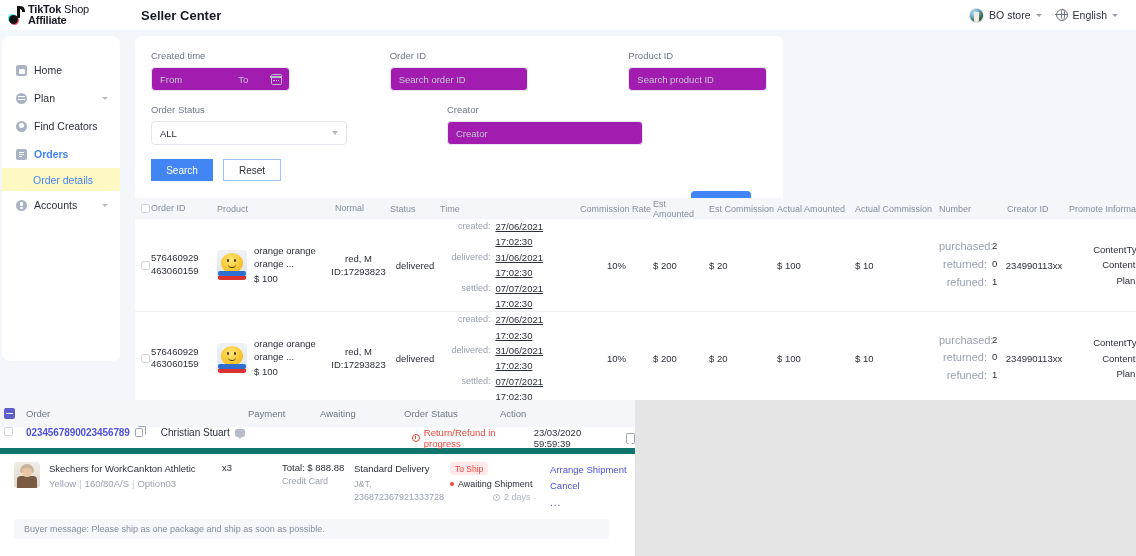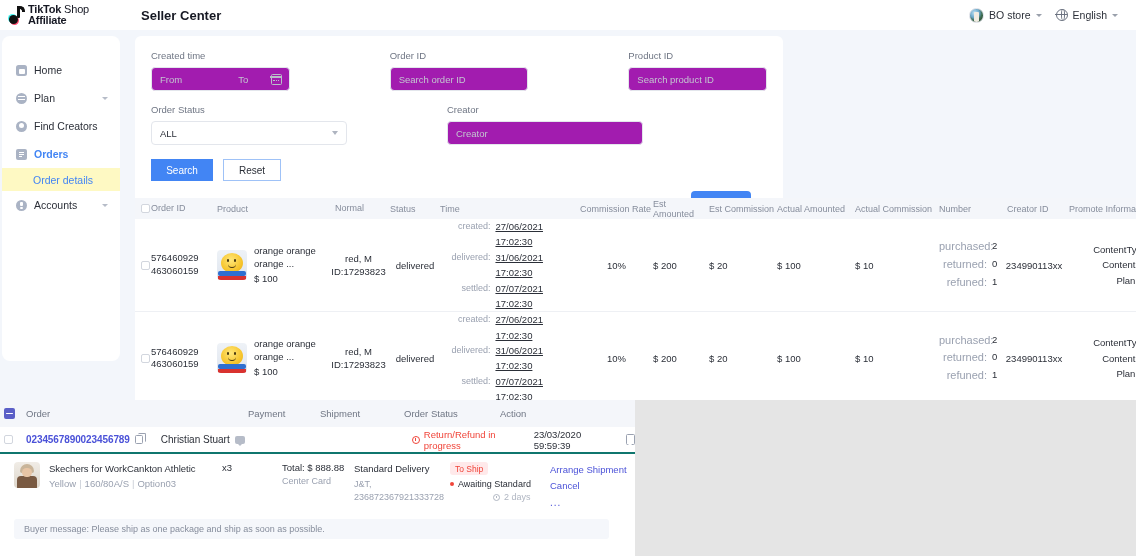--- a/index.html
+++ b/index.html
@@ -271,22 +271,22 @@
     content: ""; position: absolute; left: 2.2px; top: 4.8px; width: 6.6px; height: 1.6px;
     background: #fff; border-radius: 1px;
   }
   .b-c-order { width: 222px; flex: none; }
   .b-c-pay { width: 72px; flex: none; }
   .b-c-del { width: 84px; flex: none; }
   .b-c-stat { width: 96px; flex: none; }
   .b-c-act { width: 120px; flex: none; }
 
   .b-row1 {
-    display: flex; align-items: center; height: 27px; font-size: 10px; color: #2b2f38;
-    border-bottom: 2px solid #0f766e;
+    display: flex; align-items: flex-start; height: 27px; font-size: 10px; color: #2b2f38;
+    border-bottom: 6px solid #0f766e;
   }
   .order-no {
     color: #4b52d8; font-weight: bold; font-size: 10px; letter-spacing: -.1px;
   }
   .copy-ico {
     display: inline-block; width: 8px; height: 9px; border: 1px solid #9aa1b0;
     border-radius: 1.5px; position: relative; margin-left: 5px; vertical-align: -1px;
   }
   .copy-ico::after {
     content: ""; position: absolute; left: 2px; top: -3px; width: 7px; height: 8px;
@@ -731,21 +731,21 @@
 
   <div class="bottom-wrap">
     <div class="bottom-card">
 
       <div class="b-head">
         <div class="b-check">
             <div class="cb-ind"></div>
           </div>
         <div class="b-c-order">Order</div>
         <div class="b-c-pay">Payment</div>
-        <div class="b-c-del">Shipment</div>
+        <div class="b-c-del">Awaiting</div>
         <div class="b-c-stat">Order Status</div>
         <div class="b-c-act">Action</div>
       </div>
 
       <div class="b-row1">
         <div class="b-check">
             <div class="cb"></div>
           </div>
         <div style="display:flex;align-items:center;width:280px;">
           <span class="order-no">0234567890023456789</span>
@@ -773,31 +773,31 @@
           <div>
             <div class="p-name">Skechers for WorkCankton Athletic</div>
             <div class="p-variant">
               <span>Yellow</span><span class="sep">|</span><span>160/80A/S</span><span class="sep">|</span><span>Option03</span>
             </div>
           </div>
         </div>
         <div class="b-qty">x3</div>
         <div class="b-pay">
           <div class="tot">Total: $ 888.88</div>
-          <div class="meth">Center Card</div>
+          <div class="meth">Credit Card</div>
         </div>
         <div class="b-del">
           <div class="d1">Standard Delivery</div>
           <div class="d2">J&amp;T, 236872367921333728</div>
         </div>
         <div class="b-stat">
           <span class="badge-toship">To Ship</span>
           <div class="await">
             <span class="dot-red"></span>
-            <span>Awaiting Standard</span>
+            <span>Awaiting Shipment</span>
           </div>
           <div class="days">
             <span class="clock-gray"></span>
             <span>2 days</span>
           </div>
         </div>
         <div class="b-act">
           <span class="act-link">Arrange Shipment</span>
           <span class="act-link">Cancel</span>
           <span class="act-more">...</span>

